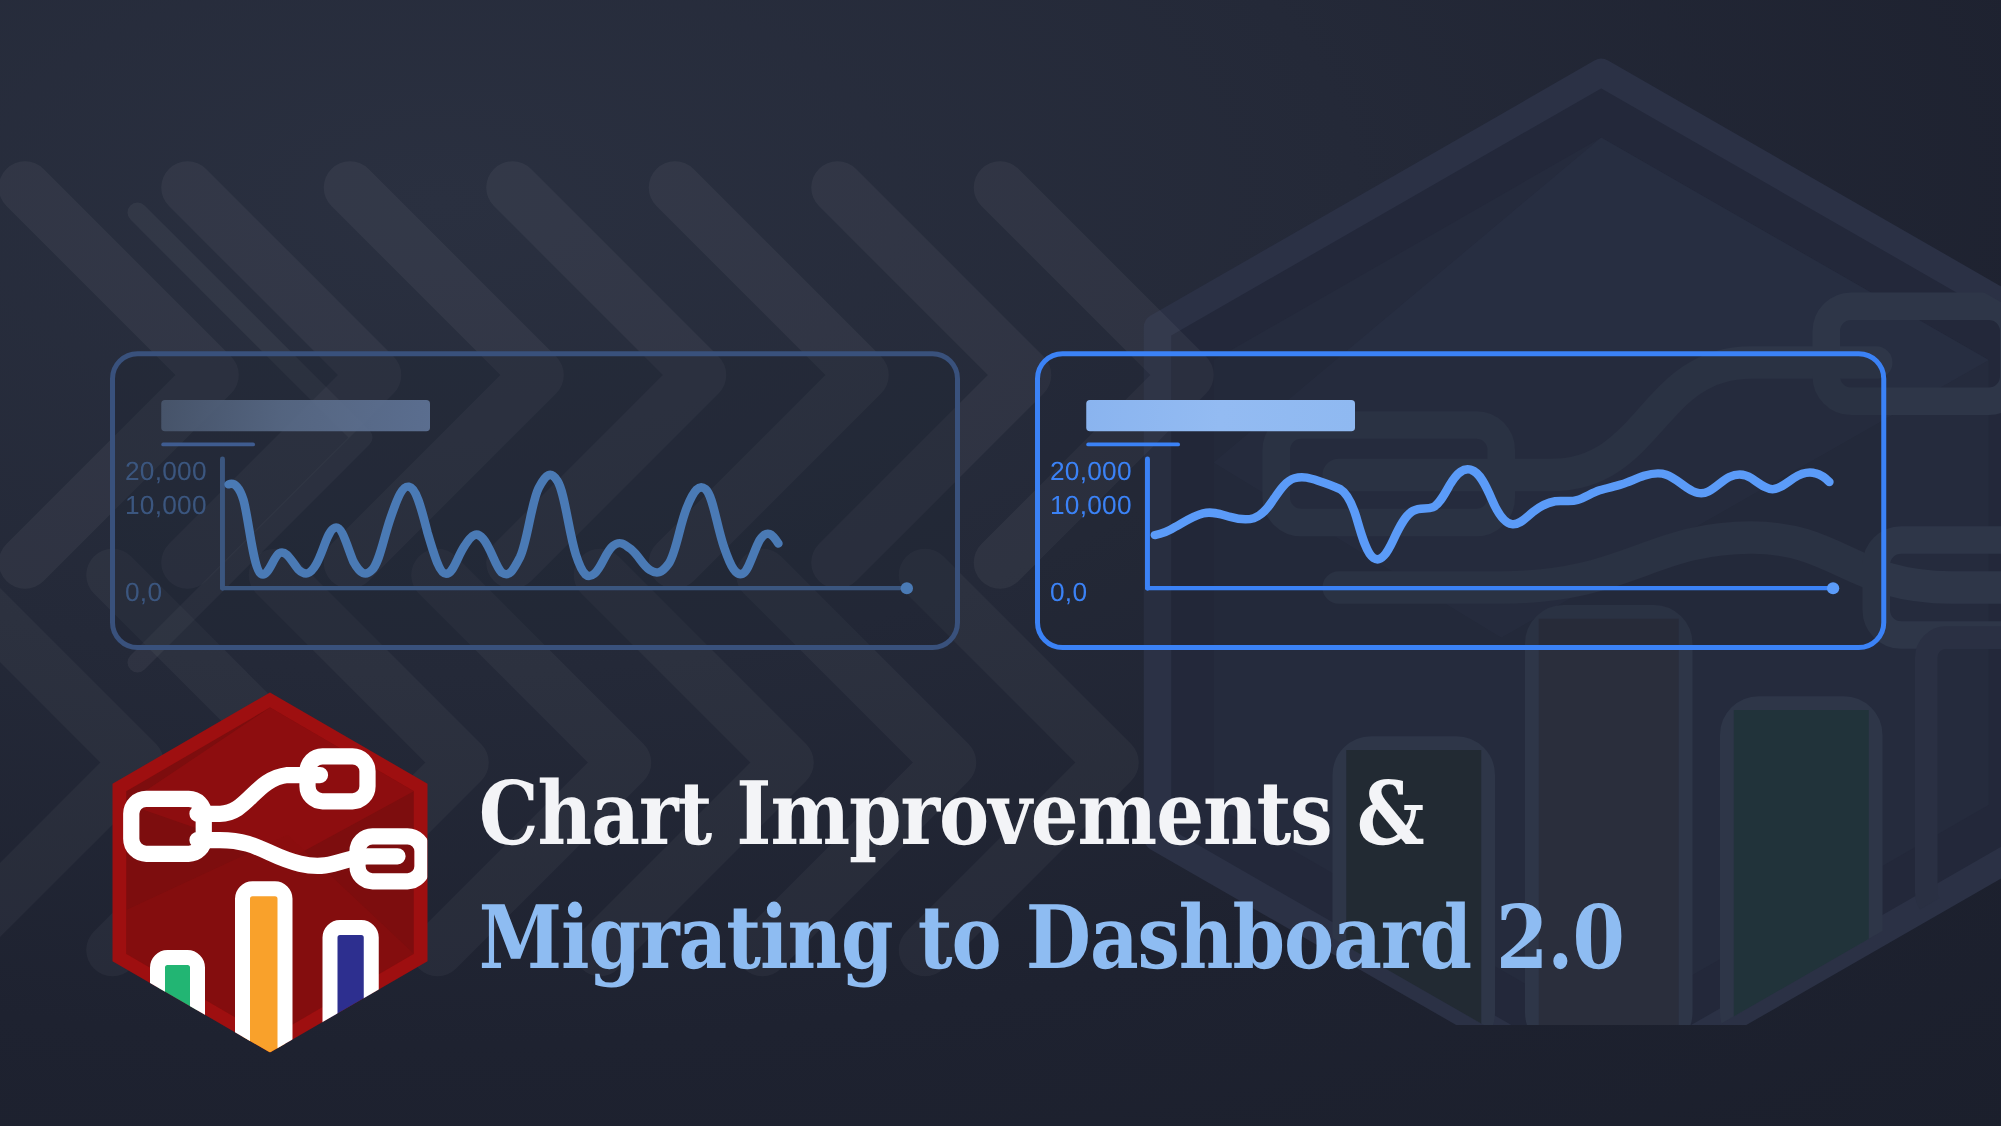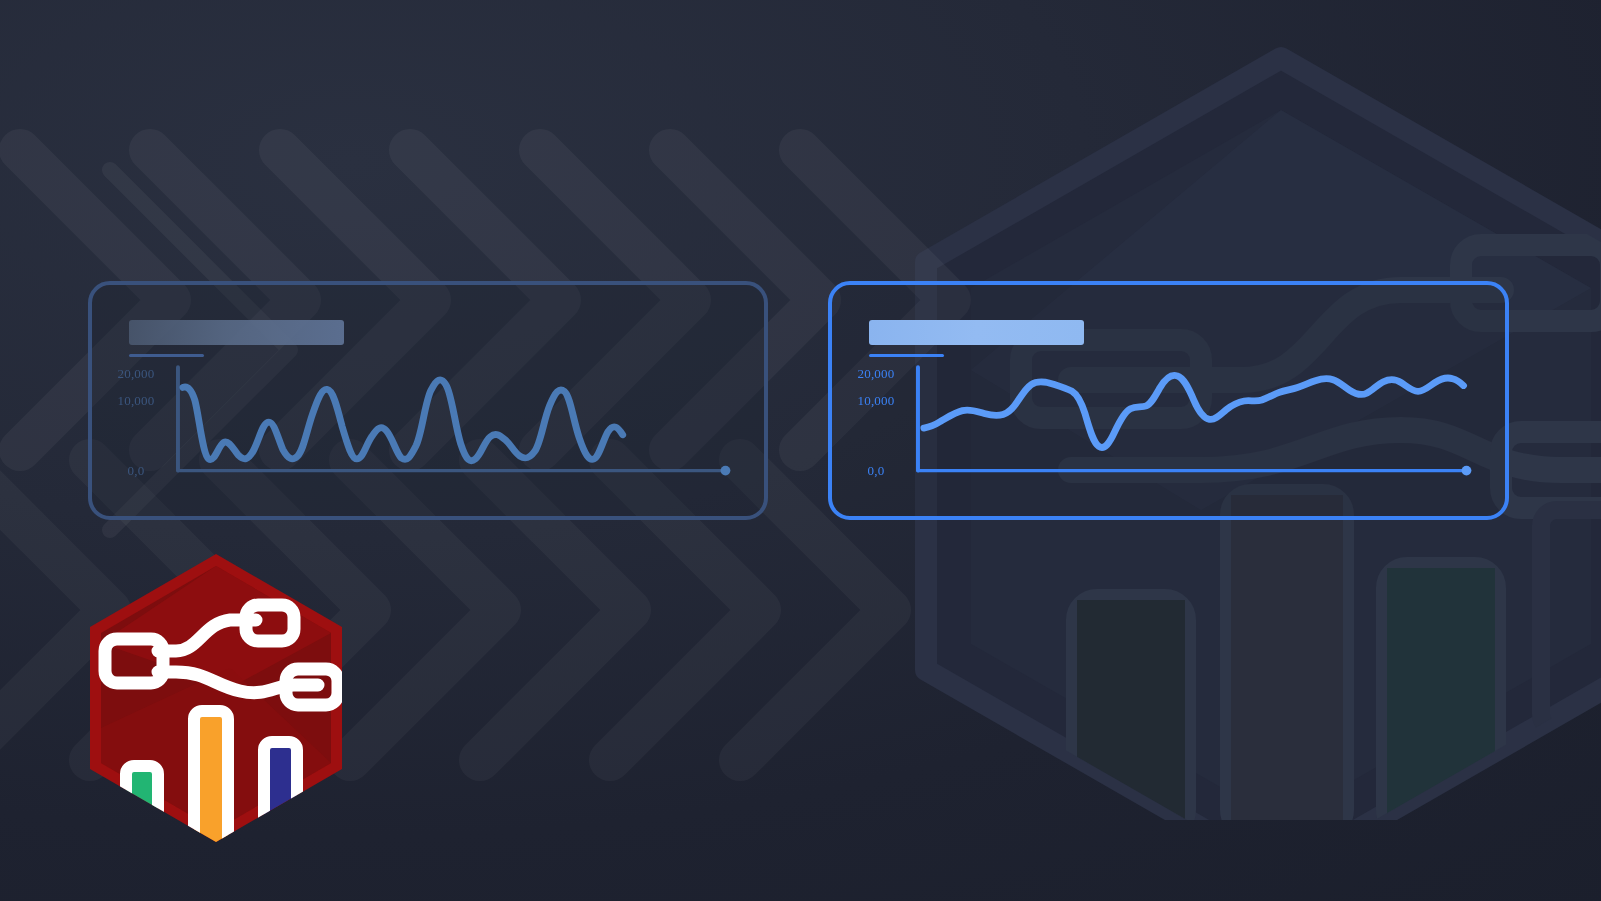--- a/index.html
+++ b/index.html
@@ -69,25 +69,25 @@
     width:75px; height:3px;
     border-radius:2px;
   }
   #panel-left .panel-underline { background:#3f5c90; }
   #panel-right .panel-underline { background:#3b82f6; }
 
   .panel-chart { position:absolute; left:0; top:0; width:100%; height:100%; }
 
   .axis-label {
     position:absolute;
-    font-size:13px;
+    font-size:21px;
     letter-spacing:.2px;
-    text-align:center;
+    text-align:left;
     width:72px;
-    font-family:Liberation Serif, serif;
+    font-family:Liberation Sans, sans-serif;
   }
   #panel-left .axis-label { color:#3b567f; }
   #panel-right .axis-label { color:#3b82f6; }
   .axis-20k { top:81px; left:8px; }
   .axis-10k { top:108px; left:8px; }
   .axis-0   { top:178px; left:8px; }
 
   
   #logo { position:absolute; left:80px; top:548px; width:272px; height:300px; }
 
@@ -302,14 +302,18 @@
       </g>
 
       <g stroke="#ffffff" stroke-width="12" stroke-linejoin="round">
         <rect x="46" y="218" width="32" height="86" rx="8" fill="#22b573"></rect>
         <rect x="114" y="163" width="34" height="141" rx="8" fill="#f9a12b"></rect>
         <rect x="184" y="194" width="33" height="110" rx="8" fill="#2d2f8f"></rect>
       </g>
     </g>
   </svg>
 
+  <div id="headline">
+    <div class="headline-line" id="headline-line-1">Chart Improvements &amp;</div>
+    <div class="headline-line" id="headline-line-2">Migrating to Dashboard 2.0</div>
+  </div>
 
 </div>
 
 </body></html>

